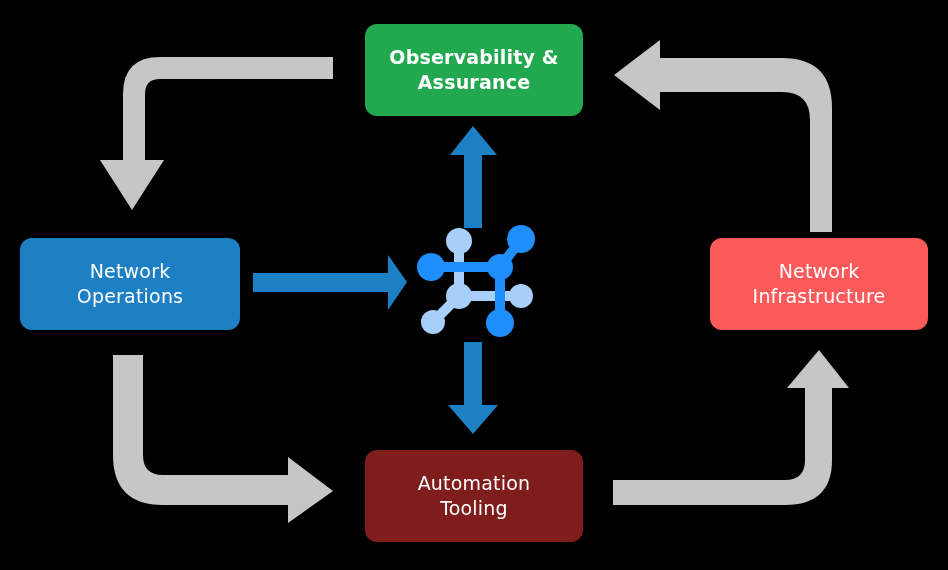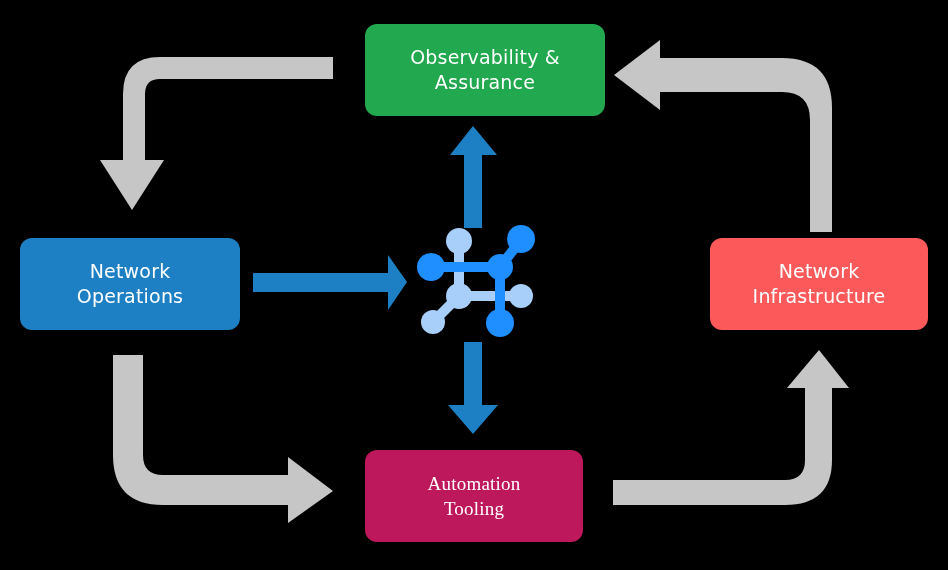--- a/index.html
+++ b/index.html
@@ -41,21 +41,21 @@
     font-weight: 400;
     letter-spacing: 0.2px;
     box-sizing: border-box;
     padding: 4px 10px;
     user-select: none;
   }
   .node-label {
     display: block;
     white-space: pre-line;
   }
-  #box-observability { left: 365px; top: 24px;  width: 240px; height: 92px; }
+  #box-observability { left: 365px; top: 24px;  width: 218px; height: 92px; font-weight: bold; }
   #box-netops        { left: 20px;  top: 238px; width: 220px; height: 92px; }
   #box-netinfra      { left: 710px; top: 238px; width: 218px; height: 92px; }
   #box-automation    { left: 365px; top: 450px; width: 218px; height: 92px; }
 </style>
 </head>
 <body>
 
 <div id="canvas">
 
   <svg class="layer" viewBox="0 0 948 570">
@@ -191,18 +191,18 @@
   <div class="node-box" id="box-netops" style="background:#1E80C4;">
     <span class="node-label">Network
 Operations</span>
   </div>
 
   <div class="node-box" id="box-netinfra" style="background:#FC5A5A;">
     <span class="node-label">Network
 Infrastructure</span>
   </div>
 
-  <div class="node-box" id="box-automation" style="background:#be185d;font-family:Liberation Serif, serif;">
+  <div class="node-box" id="box-automation" style="background:#7f1d1d;">
     <span class="node-label">Automation
 Tooling</span>
   </div>
 
 </div>
 
 </body></html>

